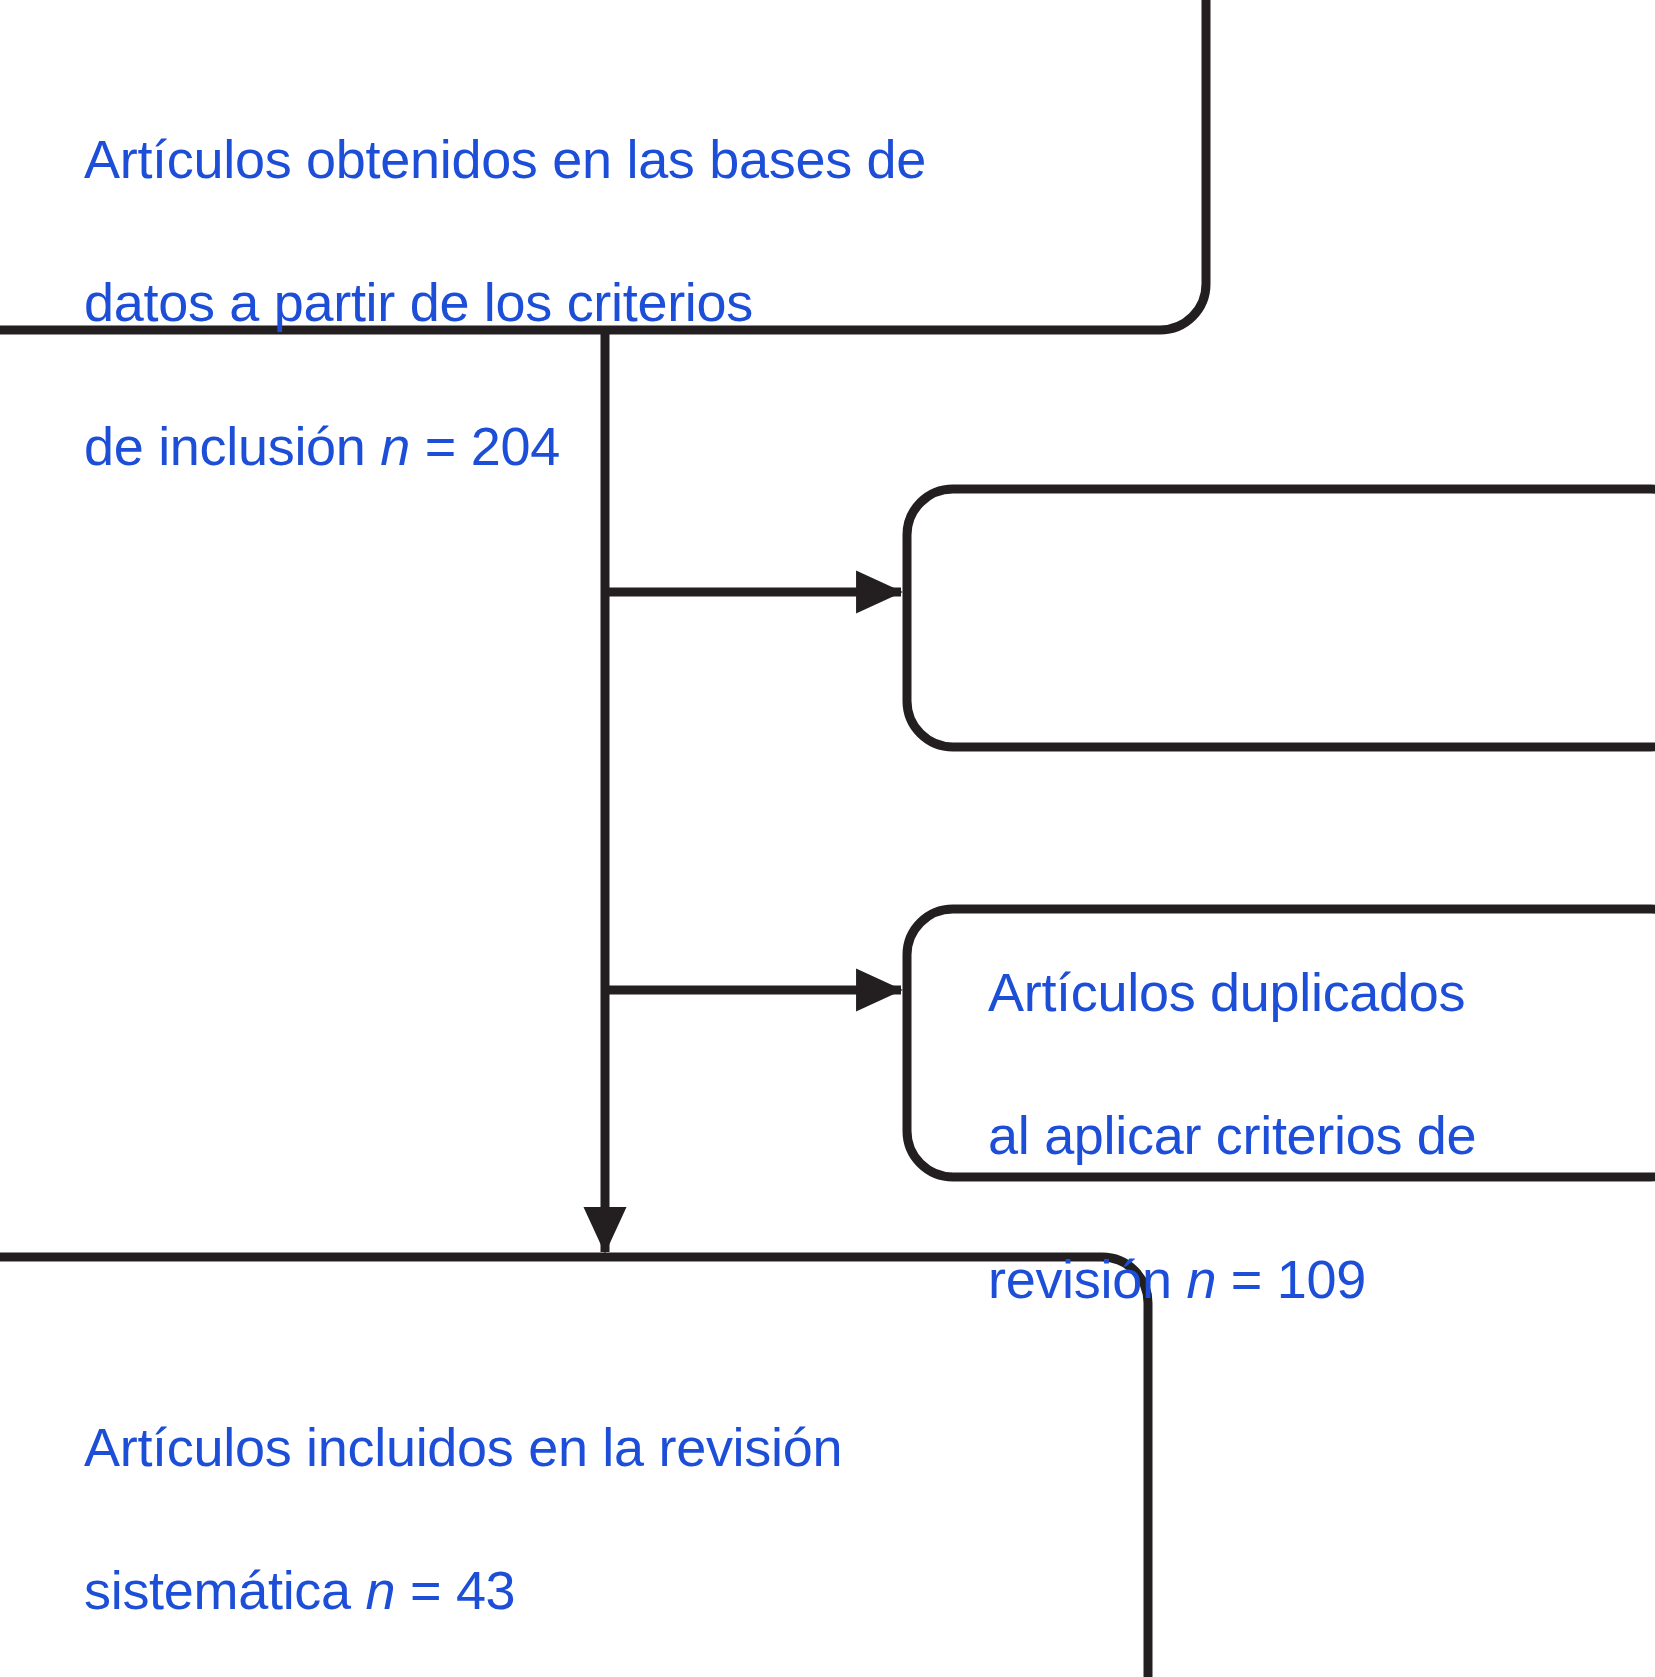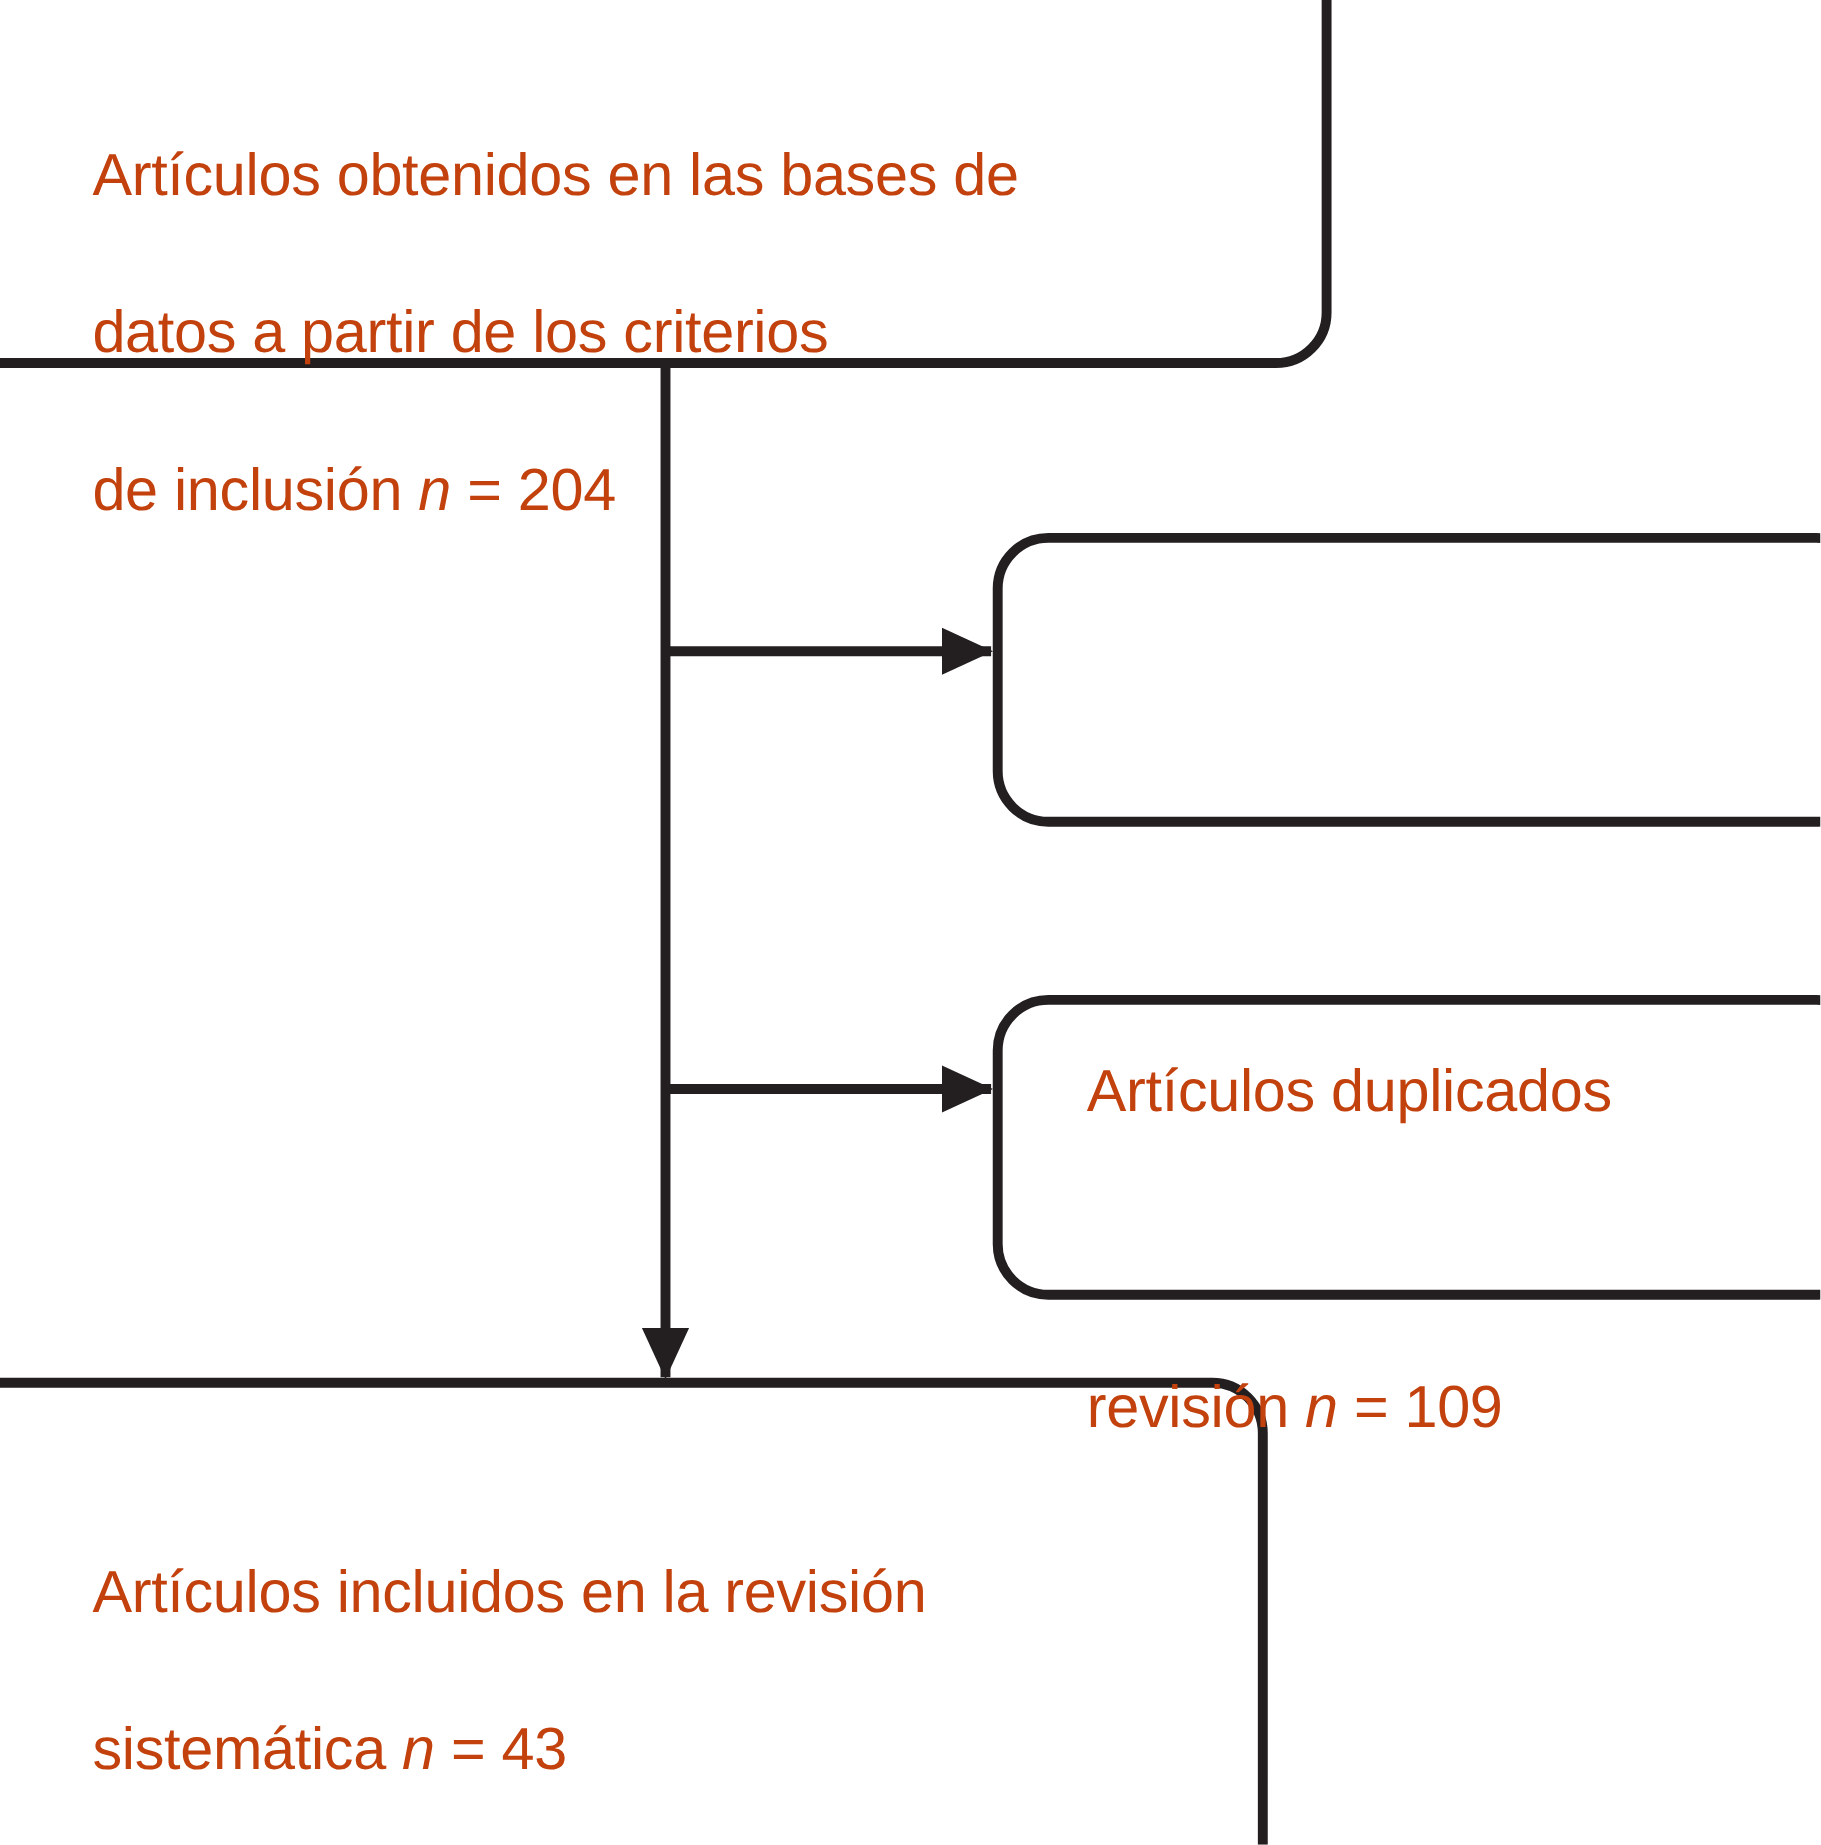--- a/index.html
+++ b/index.html
@@ -19,21 +19,21 @@
   }
   #flow-svg {
     position: absolute;
     left: 0;
     top: 0;
     width: 1655px;
     height: 1677px;
   }
   .node-text {
     position: absolute;
-    color: #c2410c;
+    color: #1d4ed8;
     font-family: "Liberation Sans", sans-serif;
     font-size: 54px;
     line-height: 1.33;
     letter-spacing: -0.3px;
     white-space: pre-line;
     font-weight: 400;
   }
   .node-text .ital {
     font-style: italic;
   }
@@ -75,21 +75,21 @@
 
   <div class="node-text" id="text-box-search">
     <span>Artículos obtenidos en las bases de</span><br>
     <span>datos a partir de los criterios</span><br>
     <span>de inclusión </span><span class="ital">n</span><span> = </span><span>204</span>
   </div>
 
 
   <div class="node-text" id="text-box-excluded">
     <span>Artículos duplicados</span><br>
-    <br>
+    <span>al aplicar criterios de</span><br>
     <span>revisión </span><span class="ital">n</span><span> = </span><span>109</span>
   </div>
 
   <div class="node-text" id="text-box-included">
     <span>Artículos incluidos en la revisión</span><br>
     <span>sistemática </span><span class="ital">n</span><span> = </span><span>43</span>
   </div>
 
 </div>
 

